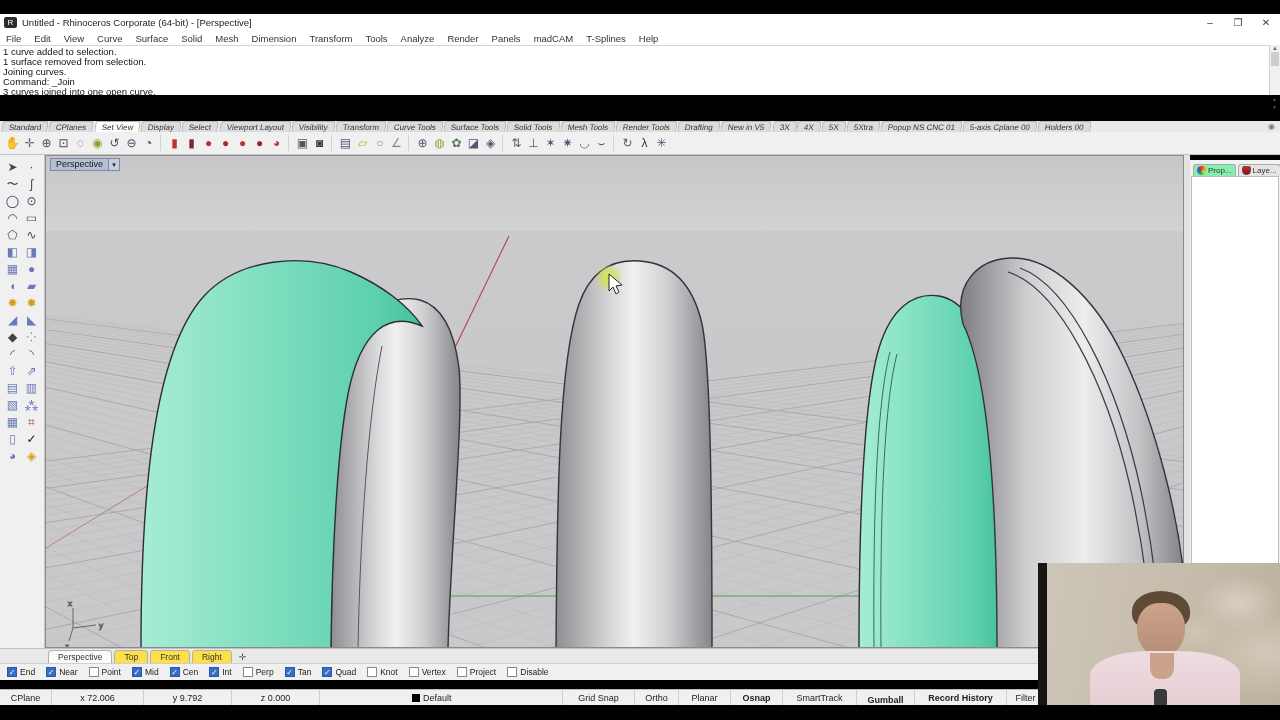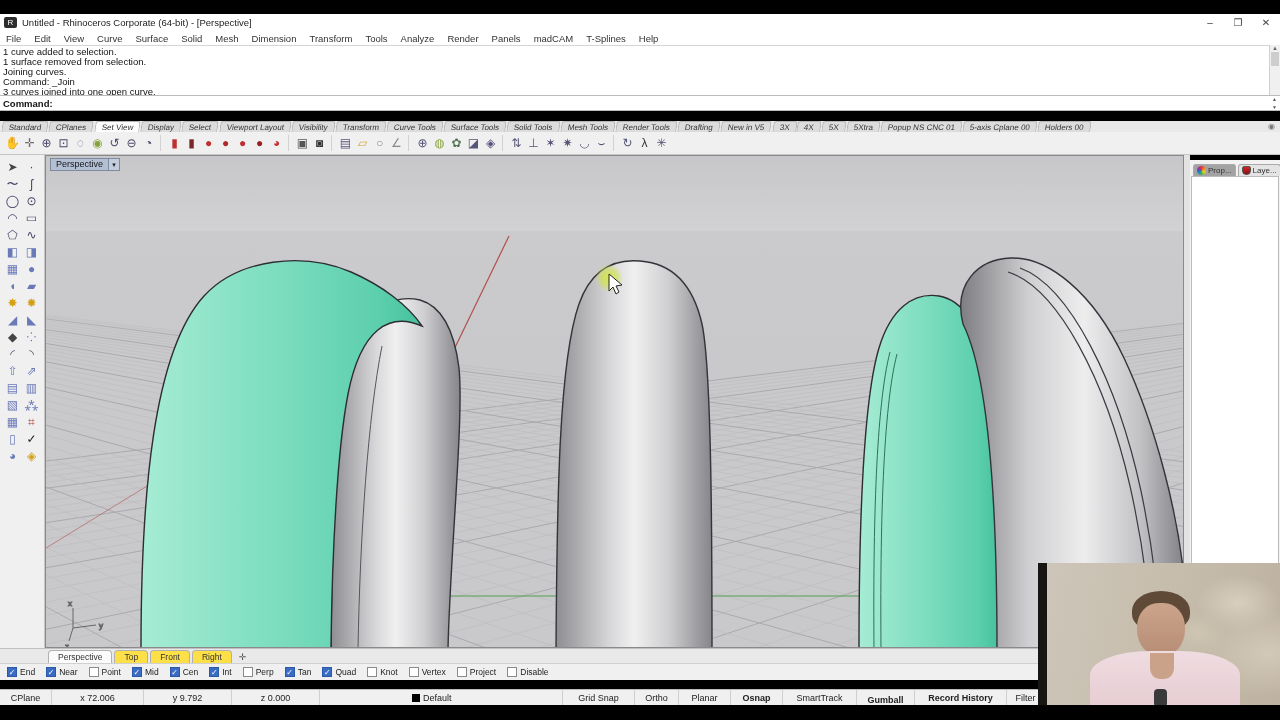--- a/index.html
+++ b/index.html
@@ -62,21 +62,21 @@
     padding:0 5px; line-height:11px; }
   #vplabel .dd { background:#c3cddd; border:1px solid #7d8aa0; border-left:none; width:11px;
     font-size:7px; line-height:11px; text-align:center; color:#222; }
   #vpscroll { left:1184px; top:155px; width:6px; height:493px; background:#e3e3e3; }
 
   
   #rpanel { left:1190px; top:160px; width:90px; height:530px; background:#f2f2f2; }
   #rtabs { display:flex; align-items:flex-end; height:16px; padding-left:3px; }
   .rtab { display:flex; align-items:center; font-size:8px; color:#333; background:#e4e4e4;
     border:1px solid #aaa; border-bottom:none; border-radius:3px 3px 0 0; padding:1px 3px; margin-right:2px; }
-  .rtab.active { background:#a3a3a3; }
+  .rtab.active { background:#86efac; }
   .prop-ico { width:9px; height:9px; border-radius:50%; margin-right:2px;
     background:conic-gradient(#e33,#ee8c1e,#e8d516,#39b54a,#1d7fd4,#8133b5,#e33); }
   .layer-ico { width:9px; height:9px; border-radius:2px 2px 4px 4px; margin-right:2px;
     background:linear-gradient(180deg,#d22,#801515); border:1px solid #555; }
   #rbody { background:#fff; border:1px solid #bbb; height:512px; margin:0 1px; }
 
   
   #vptabs { left:0; top:648px; width:1280px; height:15px; background:#e9e9e9;
     border-top:1px solid #c0c0c0; display:flex; align-items:flex-end; padding-left:48px; }
   #vptabs .vtab { font-size:8.5px; color:#333; background:#fde047; border:1px solid #b0b0b0;
@@ -168,24 +168,20 @@
       <div>1 surface removed from selection.</div>
       <div>Joining curves.</div>
       <div>Command: _Join</div>
       <div>3 curves joined into one open curve.</div>
     </div>
   <div class="abs" id="cmdhist-scroll">
     <div>▲</div>
     <div class="thumb"></div>
   </div>
 
-  <div class="abs" id="cmdline">
-    <span class="lbl">Command:</span>
-    <input placeholder="" style="">
-  </div>
   <div class="abs" id="cmd-spin">
       <span>▲</span>
       <span>▼</span>
     </div>
 
   <div class="abs" id="tabrow">
       <span class="ttab">Standard</span>
       <span class="ttab">CPlanes</span>
       <span class="ttab active">Set View</span>
       <span class="ttab">Display</span>

